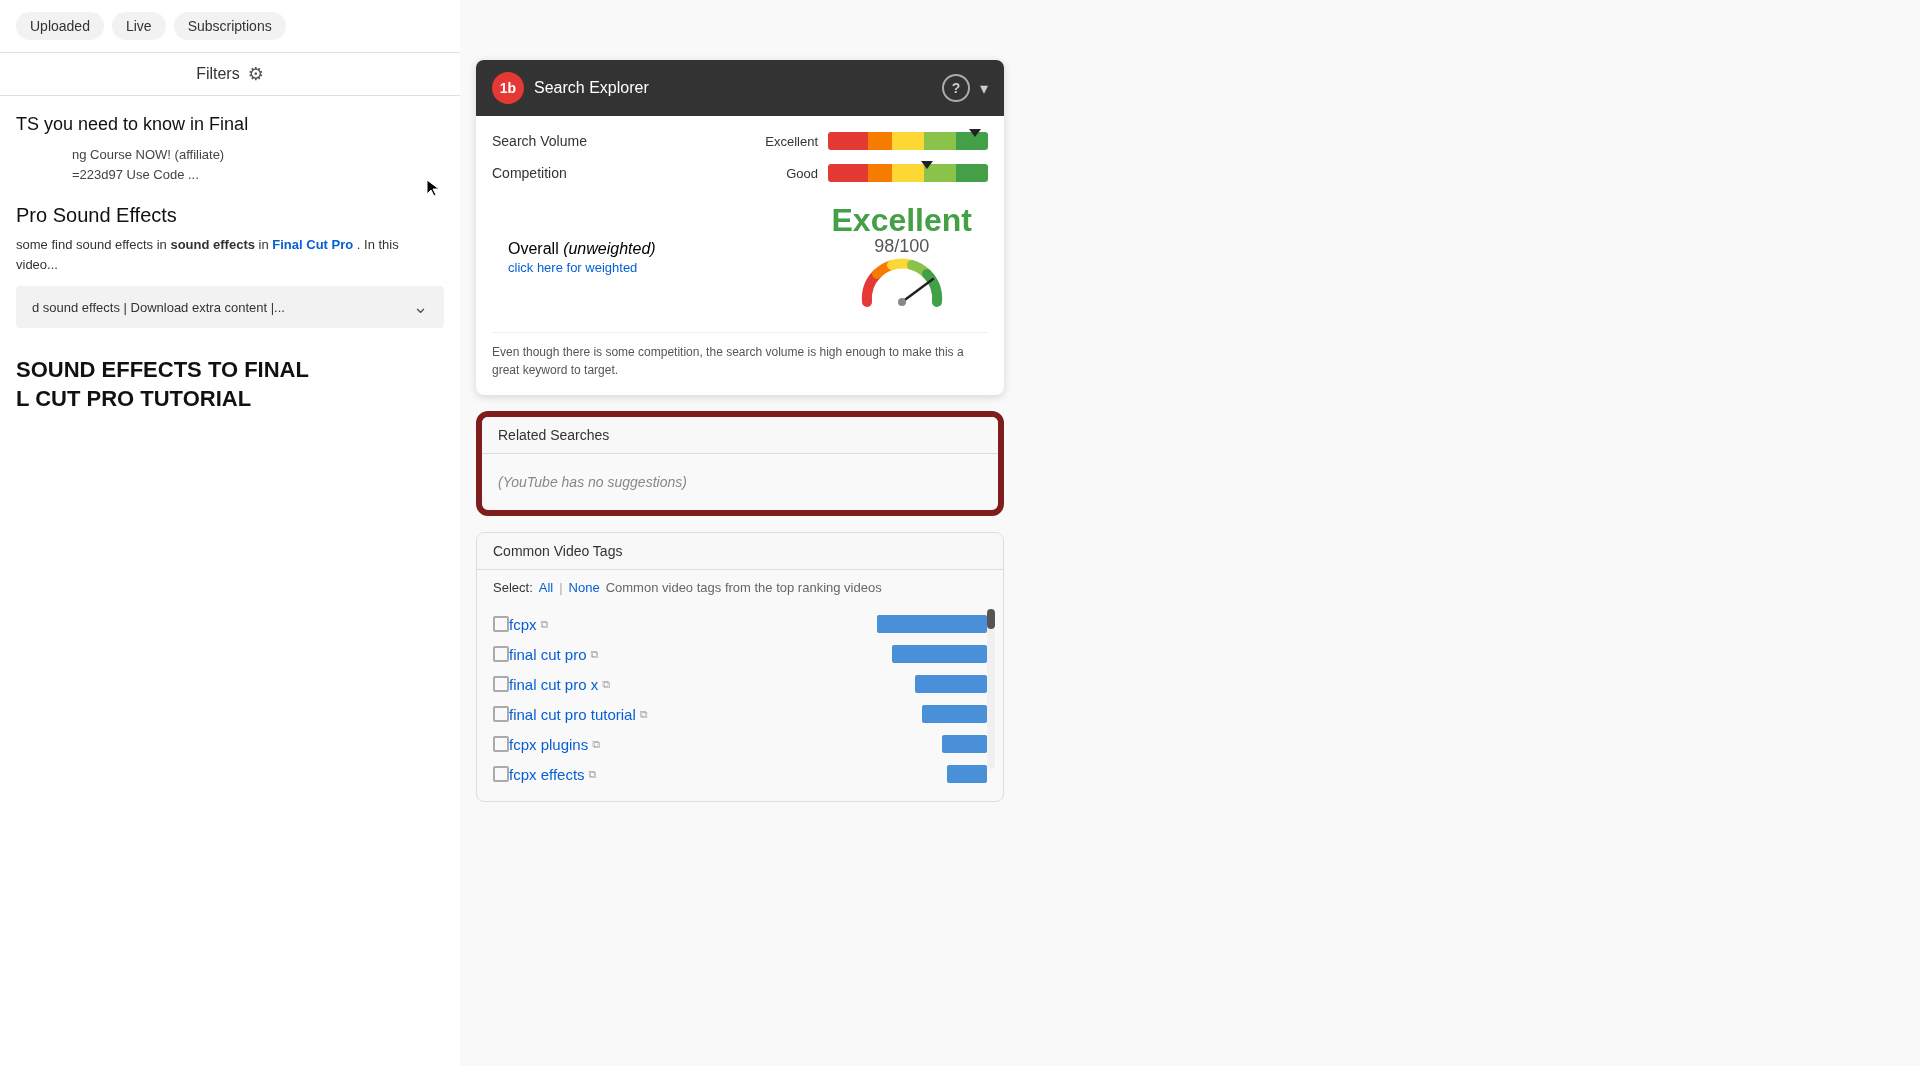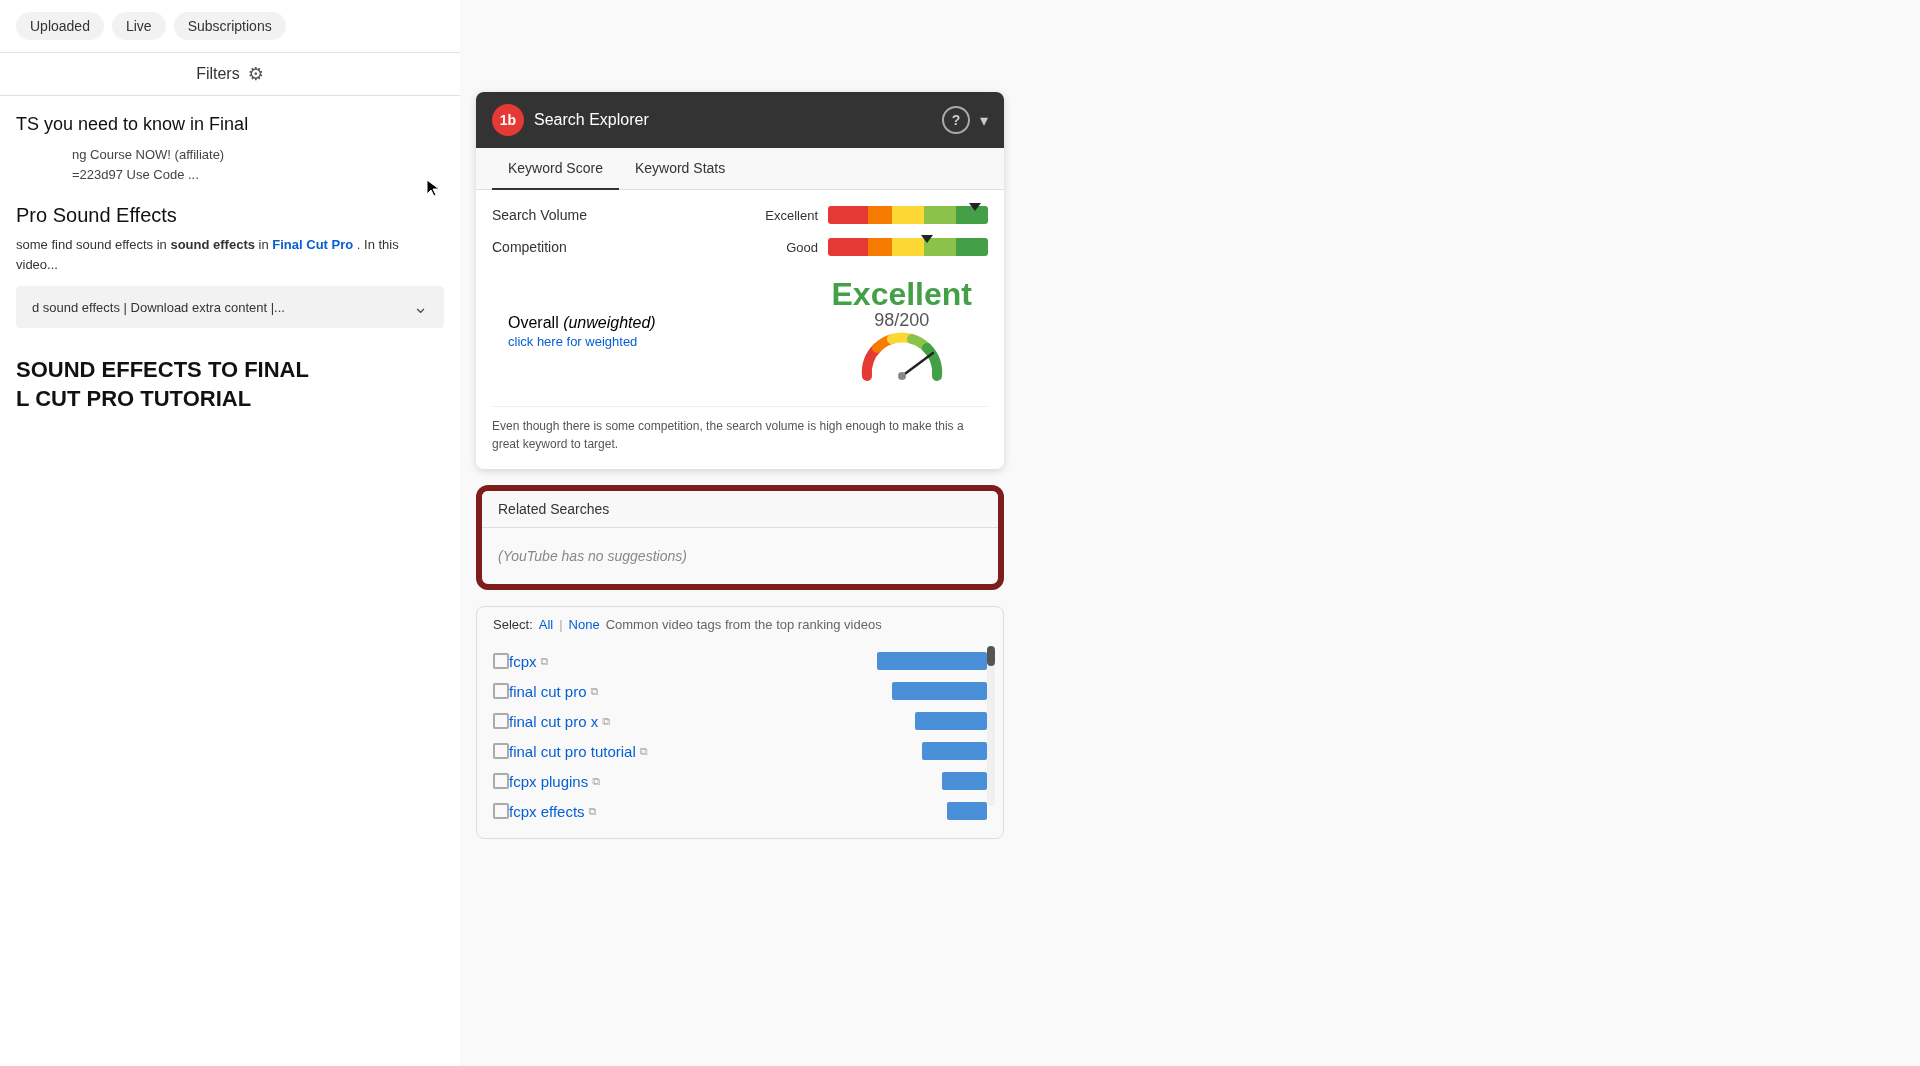--- a/index.html
+++ b/index.html
@@ -123,21 +123,20 @@
 
     
     .right-panel {
       position: absolute;
       left: 460px;
       top: 0;
       width: 560px;
       height: 822px;
       padding: 60px 16px 16px;
       overflow-y: auto;
-      margin-top: 32px;
     }
 
     .search-explorer-card {
       background: #fff;
       border-radius: 8px;
       box-shadow: 0 2px 8px rgba(0,0,0,0.15);
       overflow: hidden;
     }
 
     .se-header {
@@ -525,24 +524,20 @@
       <div class="se-header-left">
         <div class="se-logo">1b</div>
         <span class="se-title">Search Explorer</span>
       </div>
       <div class="se-header-right">
         <div class="se-help-btn">?</div>
         <span class="se-dropdown-btn">▾</span>
       </div>
     </div>
 
-    <div class="se-tabs">
-      <div class="se-tab active">Keyword Score</div>
-      <div class="se-tab">Keyword Stats</div>
-    </div>
 
     <div class="ks-content">
 
       <div class="metric-row">
         <span class="metric-label">Search Volume</span>
         <div class="metric-right">
           <span class="metric-rating">Excellent</span>
           <div class="bar-container">
             <div class="bar-indicator" style="left: 92%;"></div>
           </div>
@@ -564,21 +559,21 @@
           <div>
             <span>Overall</span>
             <em> (unweighted)</em>
           </div>
           <div>
             <a class="weighted-link">click here for weighted</a>
           </div>
         </div>
         <div class="overall-rating-col">
           <div class="overall-rating">Excellent</div>
-          <div class="overall-score">98/200</div>
+          <div class="overall-score">98/100</div>
 
           <div class="gauge-container">
             <svg class="gauge-svg" viewBox="0 0 90 55">
 
               <path d="M 10 45 A 35 35 0 0 1 20 17" stroke="#e53935" stroke-width="10" fill="none" stroke-linecap="round"></path>
 
               <path d="M 20 17 A 35 35 0 0 1 35 8" stroke="#f57c00" stroke-width="10" fill="none" stroke-linecap="round"></path>
 
               <path d="M 35 8 A 35 35 0 0 1 55 8" stroke="#fdd835" stroke-width="10" fill="none" stroke-linecap="round"></path>
 
@@ -598,20 +593,21 @@
 high enough to make this a great keyword to target.</div>
     </div>
   </div>
 
   <div class="related-section">
     <div class="related-header">Related Searches</div>
     <div class="related-content">(YouTube has no suggestions)</div>
   </div>
 
   <div class="tags-section">
+    <div class="tags-header">Common Video Tags</div>
     <div class="tags-select-row">
       <span>Select:</span>
       <a>All</a>
       <span class="separator">|</span>
       <a>None</a>
       <span class="tags-note">Common video tags from the top ranking videos</span>
     </div>
     <div class="tag-list">
 
       <div class="scroll-indicator">

